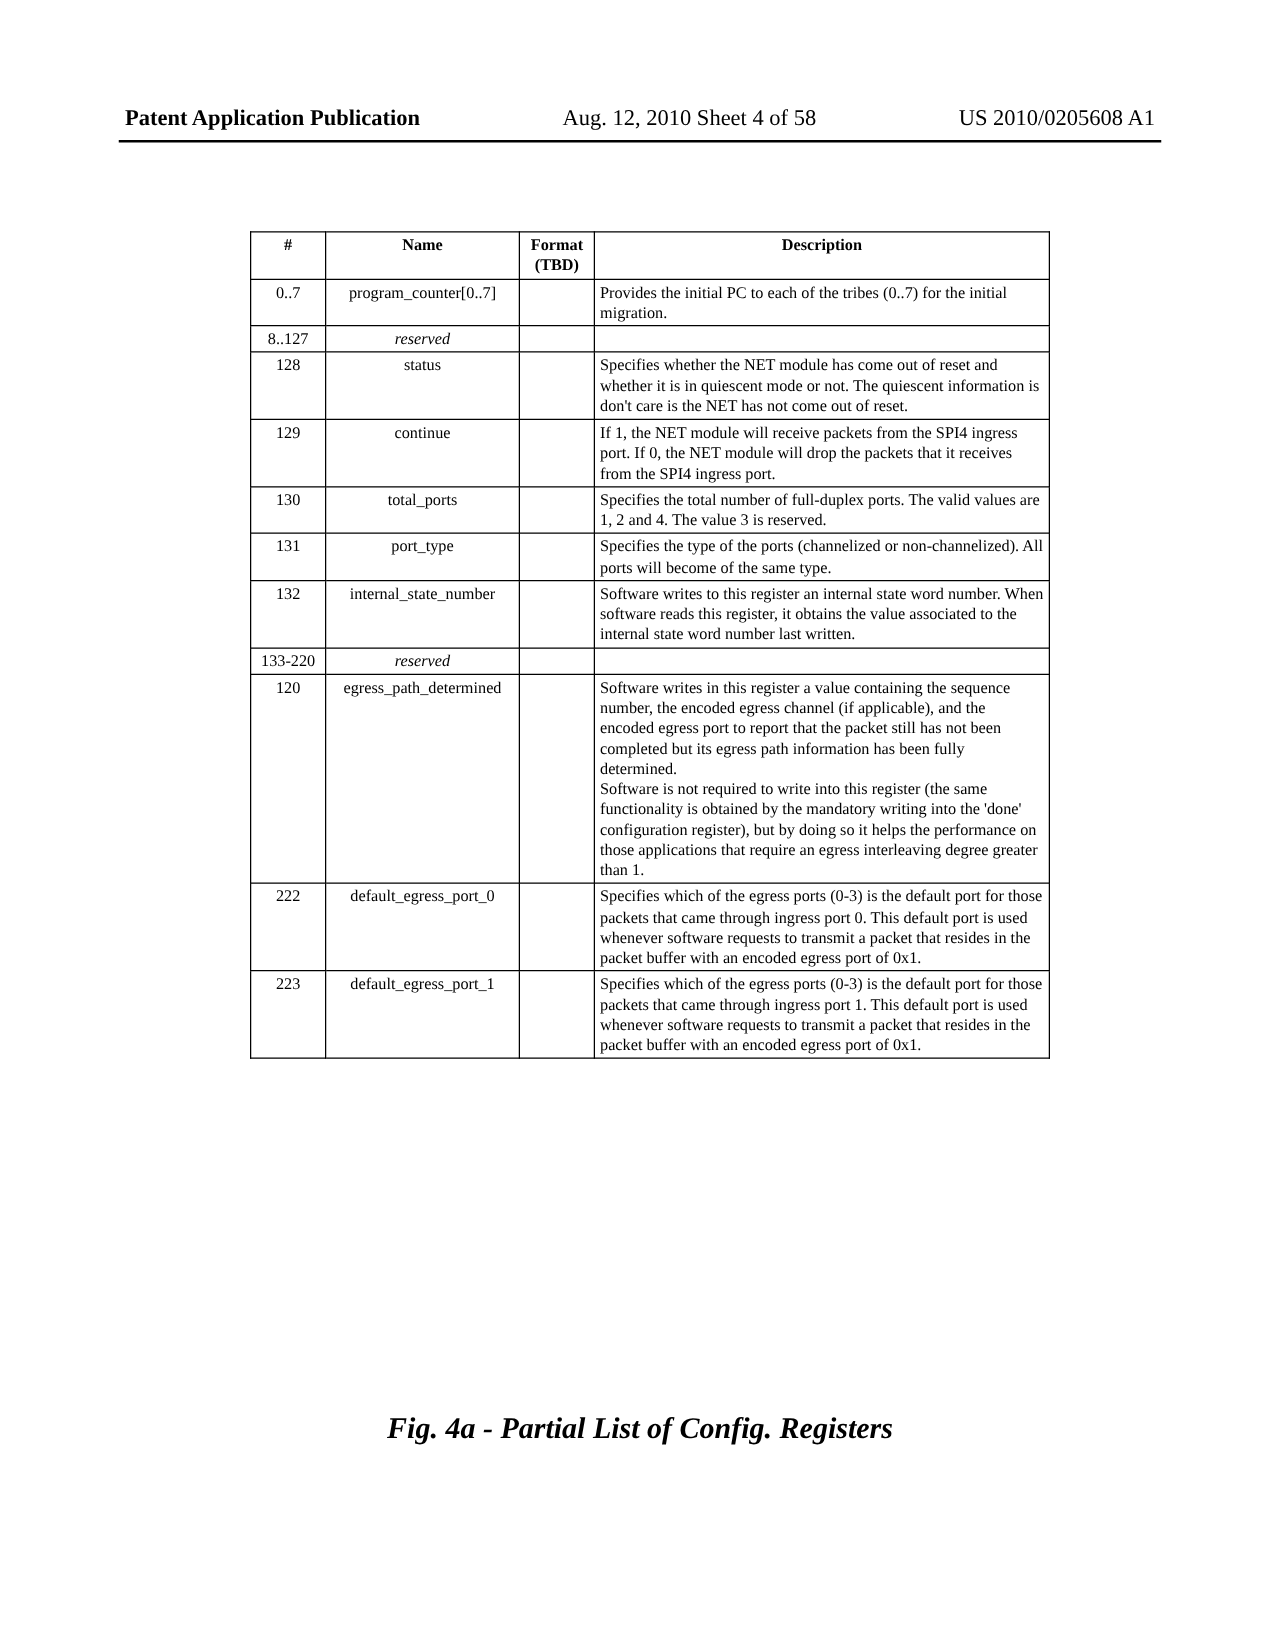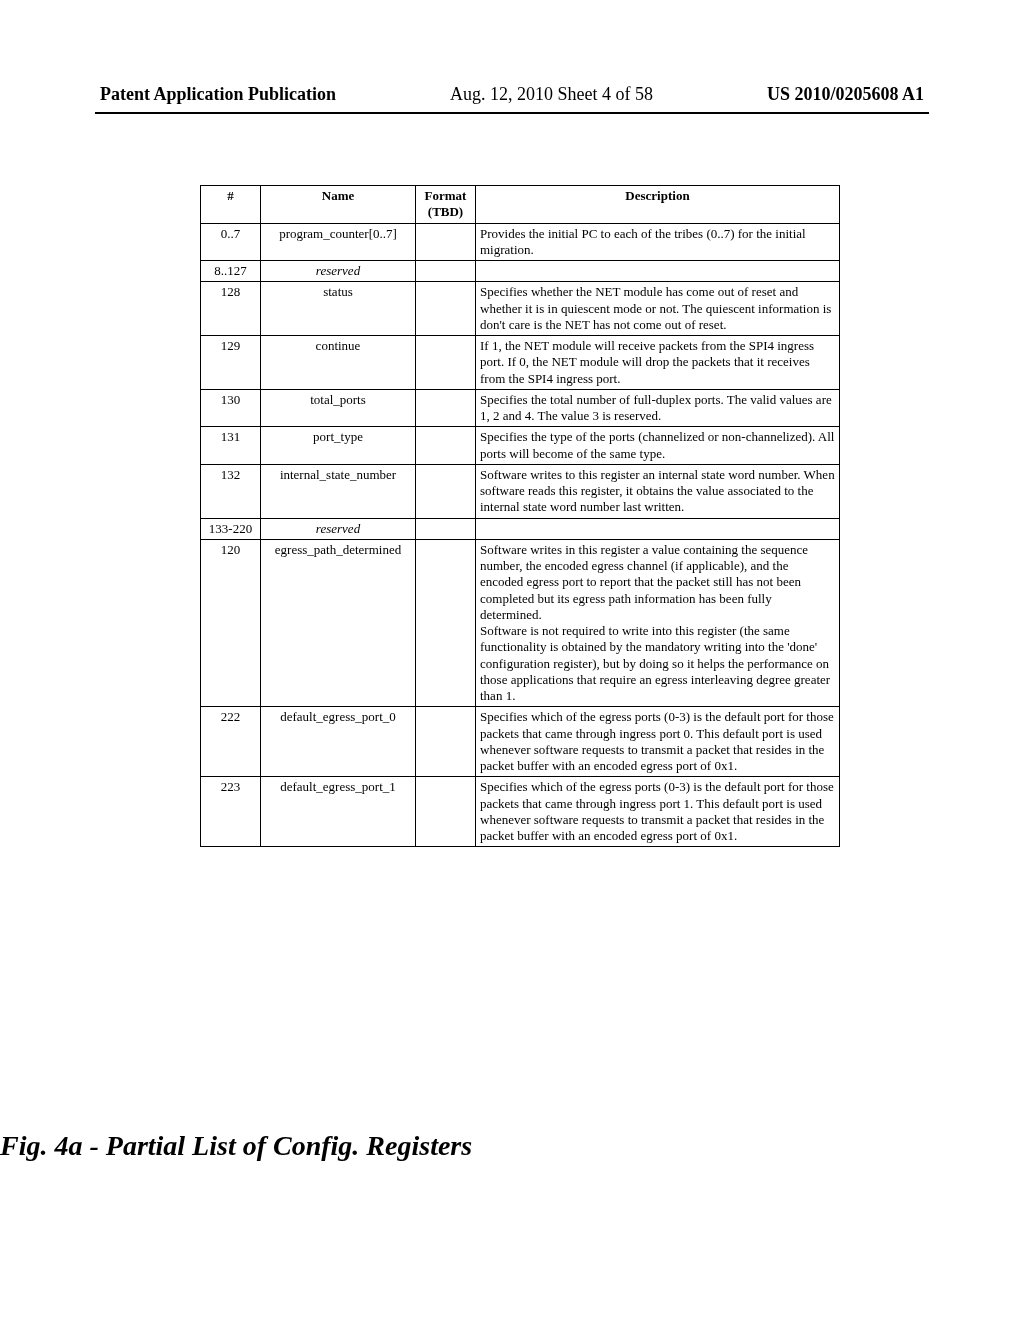--- a/index.html
+++ b/index.html
@@ -16,21 +16,21 @@
     top: 84px;
     left: 0;
     width: 100%;
     padding: 0 100px 20px 100px;
     display: flex;
     justify-content: space-between;
     font-size: 18px;
   }
   .header .left { font-weight: bold; }
   .header .mid { font-weight: normal; }
-  .header .right { font-weight: bold; }
+  .header .right { font-weight: normal; }
   .hr {
     position: absolute;
     top: 112px;
     left: 95px;
     right: 95px;
     height: 2px;
     background: #000;
   }
   .table-wrap {
     position: absolute;
@@ -62,22 +62,23 @@
   }
   td.num { text-align: center; margin-left: 28px; }
   td.name { text-align: center; margin-left: 42px; }
   td.name .italic { font-style: italic; }
   td.desc { text-align: left; word-wrap: break-word; }
   .caption {
     position: absolute;
     top: 1130px;
     left: 0;
     width: 100%;
+    text-align: center;
     font-family: "Times New Roman", Times, serif;
-    font-size: 28px;
+    font-size: 24px;
     font-style: italic;
     font-weight: bold;
   }
 </style>
 </head>
 <body>
 
 <div class="header">
   <span class="left">Patent Application Publication</span>
   <span class="mid">Aug. 12, 2010  Sheet 4 of 58</span>

